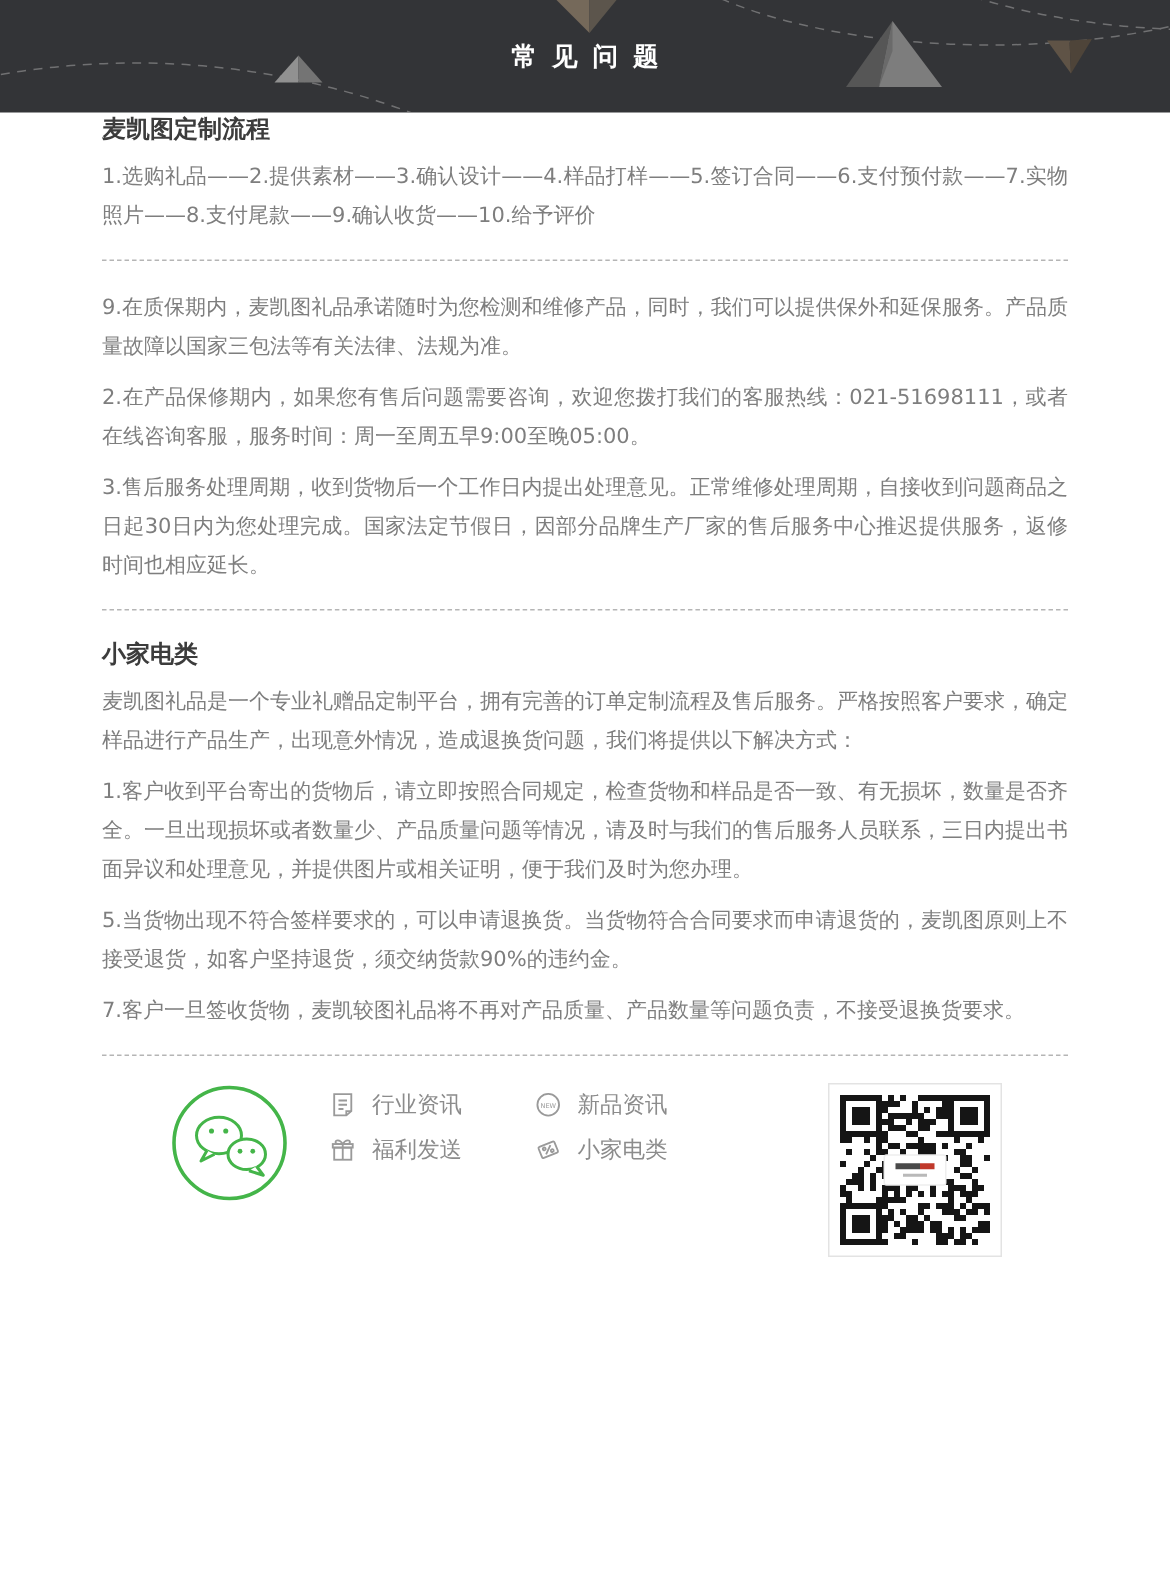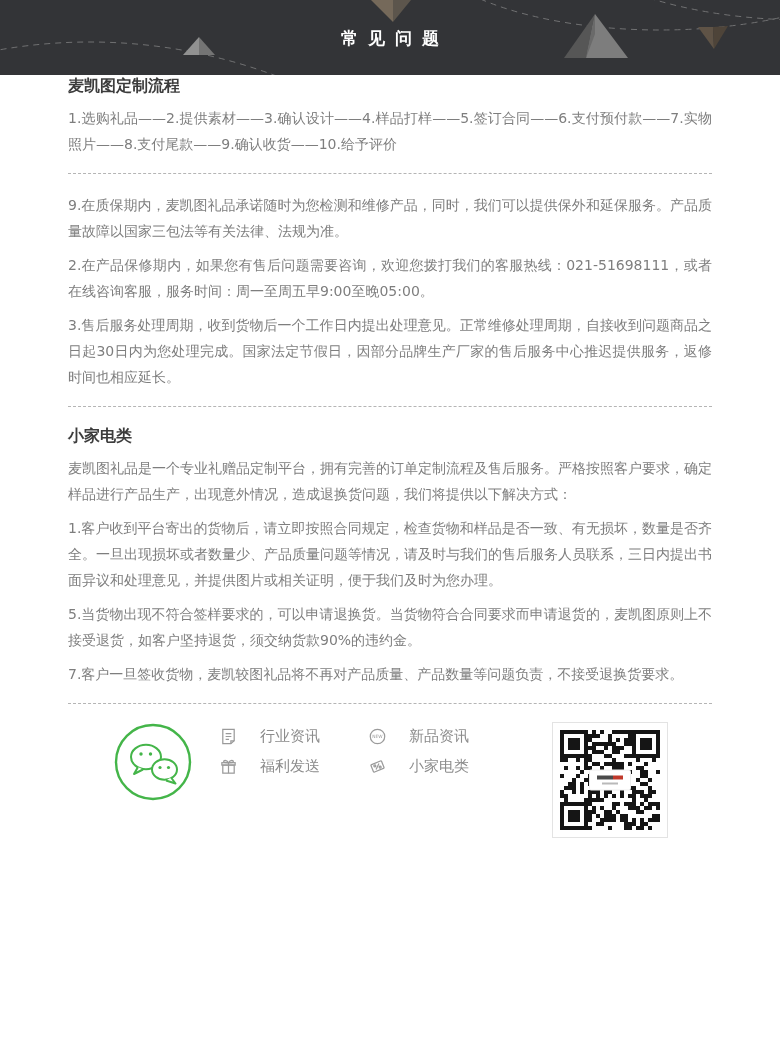--- a/index.html
+++ b/index.html
@@ -39,21 +39,21 @@
 
   
   .footer { display:flex; align-items:flex-start; padding-left:45px; }
   .wechat-badge { flex:0 0 auto; width:80px; height:80px; }
   .fcol { margin-left:26px; margin-top:5px; }
   .ftitle { font-size:17px; font-weight:bold; color:#3c3c3c; margin-bottom:13px; }
   .fgrid {
     display:grid; grid-template-columns:auto auto;
     column-gap:48px; row-gap:11px;
   }
-  .fitem { display:flex; align-items:center; gap:22px;text-align:right; }
+  .fitem { display:flex; align-items:center; gap:10px;text-align:right; }
   .fitem .iico { width:19px; height:19px; flex:0 0 auto; display:block; }
   .fitem .ilabel { font-size:15px; color:#8c8c8c; white-space:nowrap; }
 
   .qr-box {
     margin-left:auto; margin-right:44px;
     border:1px solid #e3e3e3; background:#fff; padding:7px;
     position:relative;
   }
   .qr-grid { position:relative; width:100px; height:100px; background:#fff; }
   .qr-grid i { position:absolute; width:4px; height:4px; background:#151515; }

